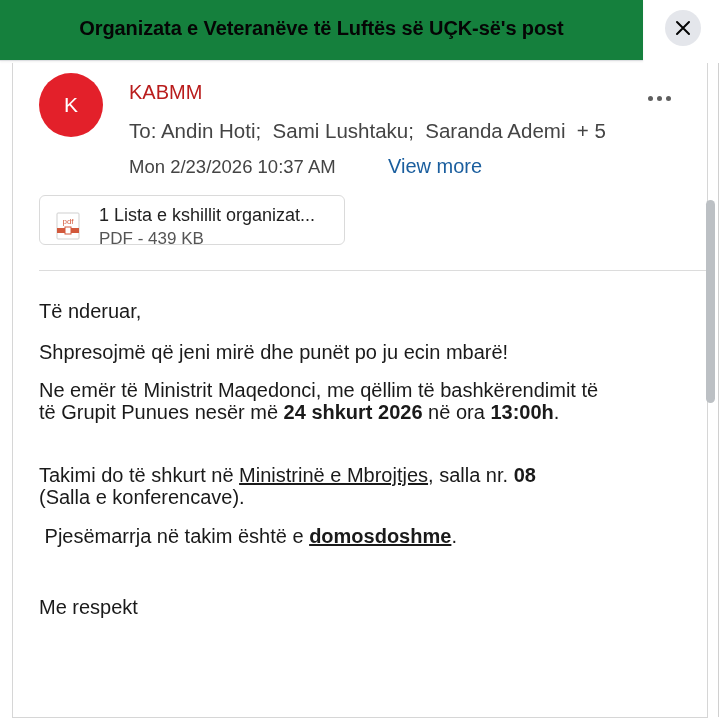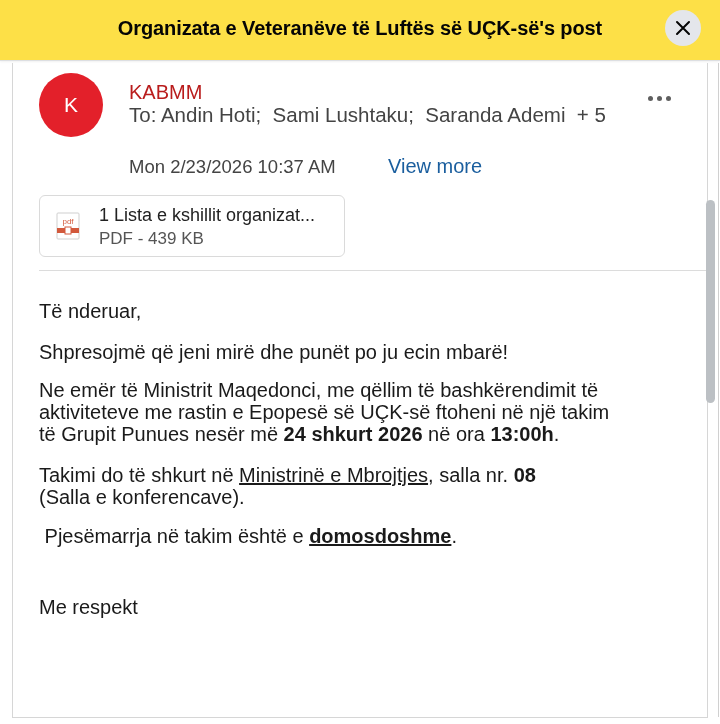--- a/index.html
+++ b/index.html
@@ -2,22 +2,22 @@
 <html><head>
   <meta charset="utf-8">
   <style>
     html, body { margin:0; padding:0; }
     body {
       width:720px; height:724px; overflow:hidden; background:#ffffff;
       font-family:"Liberation Sans", "DejaVu Sans", sans-serif; color:#1c1e21;
       position:relative;
     }
     .header {
-      position:absolute; left:0; top:0; width:720px; height:60px;
-      background:#fde047; border-bottom:1px solid #dddfe2;
+      position:absolute; left:0; top:0; width:643px; height:60px;
+      background:#15803d; border-bottom:1px solid #dddfe2;
       box-shadow:0 1px 2px rgba(0,0,0,0.06);
     }
     .header-title {
       position:absolute; left:0; right:0; top:17px; text-align:center;
       font-size:20px; font-weight:bold; color:#050505; letter-spacing:-0.1px;
     }
     .close-btn {
       position:absolute; left:665px; top:10px; width:36px; height:36px;
       border-radius:50%; background:#e4e6eb; cursor:pointer;
       display:flex; align-items:center; justify-content:center;
@@ -39,32 +39,32 @@
     .more-btn {
       position:absolute; left:642px; top:82px; width:34px; height:24px;
       display:flex; align-items:center; justify-content:center; cursor:pointer;
       font-size:20px; color:#555; letter-spacing:1px;
     }
     .more-dots span {
       display:inline-block; width:5px; height:5px; border-radius:50%;
       background:#5f5f5f; margin:0 2px;
     }
     .to-line {
-      position:absolute; left:129px; top:103px; font-size:20.5px; color:#444;
+      position:absolute; left:129px; top:119px; font-size:20.5px; color:#444;
       white-space:pre;
     }
     .date {
       position:absolute; left:129px; top:156px; font-size:18.5px; color:#444;
     }
     .view-more {
       position:absolute; left:388px; top:155px; font-size:20px; color:#1a5e9e;
       cursor:pointer;
     }
     .attachment {
-      position:absolute; left:39px; top:195px; width:306px; height:62px;
+      position:absolute; left:39px; top:195px; width:306px; height:50px;
       border:1px solid #dadada; border-radius:6px; background:#fff;
       box-sizing:border-box; cursor:pointer;
     }
     .pdf-icon {
       position:absolute; left:16px; top:16px; width:24px; height:28px;
     }
     .att-name {
       position:absolute; left:59px; top:9px; font-size:18px; color:#222;
       white-space:nowrap;
       text-align:right;
@@ -131,21 +131,20 @@
   <div class="att-meta">PDF - 439 KB</div>
 </div>
 
 <div class="divider"></div>
 
 <div class="body-text" style="top:300px;">Të nderuar,</div>
 <div class="body-text" style="top:341px;">Shpresojmë që jeni mirë dhe punët po ju ecin mbarë!</div>
 
 <div class="body-text" style="top:379px;">
   <div>Ne emër të Ministrit Maqedonci, me qëllim të bashkërendimit të</div>
-  <div>aktiviteteve me rastin e Epopesë së UÇK-së ftoheni në një takim</div>
   <div><span>të Grupit Punues nesër më </span><b>24 shkurt 2026</b><span> në ora </span><b>13:00h</b><span>.</span></div>
 </div>
 
 <div class="body-text" style="top:464px;">
   <div><span>Takimi do të shkurt në </span><u>Ministrinë e Mbrojtjes</u><span>, salla nr. </span><b>08</b></div>
   <div>(Salla e konferencave).</div>
 </div>
 
 <div class="body-text" style="top:525px; white-space:pre;"><span> Pjesëmarrja në takim është e </span><b><u>domosdoshme</u></b><span>.</span></div>
 

